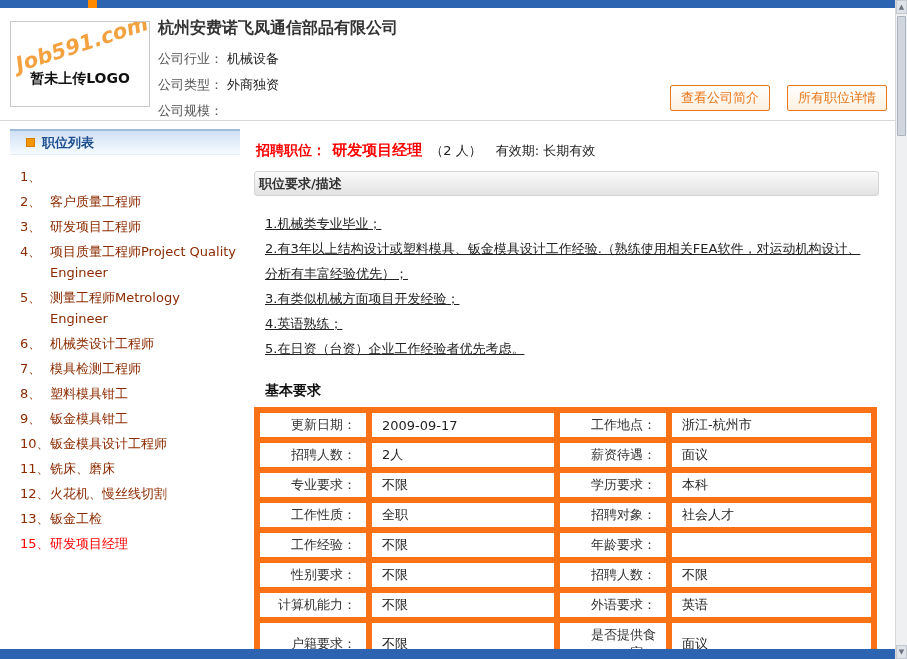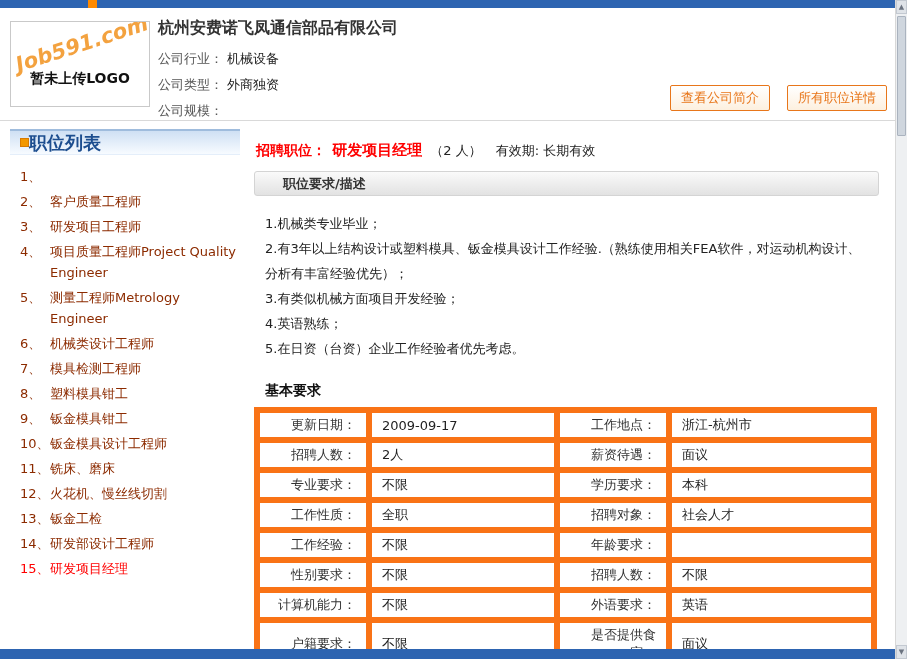--- a/index.html
+++ b/index.html
@@ -37,40 +37,40 @@
           font-size: 13px; padding: 3px 10px; margin-left: 12px; border-radius: 2px; cursor: pointer;
           font-family: inherit; }
 
   
   .content { display: flex; padding: 8px 8px 0 10px; }
 
   
   .sidebar { width: 230px; flex: none; }
   .sidebar-header { height: 26px; background: linear-gradient(#cfe0f4, #f7fbff);
                     border-top: 2px solid #9fbcdd; border-bottom: 1px solid #e4eefa;
-                    font-weight: bold; color: #1d4e8f; font-size: 18px;
-                    display: flex; align-items: center; padding-left: 10px; }
+                    font-weight: bold; color: #1d4e8f; font-size: 13px;
+                    display: flex; align-items: center; gap: 7px; padding-left: 16px; }
   .bullet { width: 9px; height: 9px; background: #f39800; border: 1px solid #d97b00; display: inline-block; }
   .job-list { list-style: none; margin-top: 9px; padding-left: 10px; }
   .job-list li { display: flex; font-size: 13px; color: #8c2b00; cursor: pointer; padding: 2px 0; }
   .job-list .num { width: 30px; flex: none; line-height: 21px; }
   .job-list .jl  { flex: 1; line-height: 21px; }
   .job-list li.active, .job-list li.active .num { color: #ff0000; }
 
   
   .main { flex: 1; min-width: 0; padding: 0 6px 0 12px; }
   .job-title-row { padding: 12px 0 9px 4px; font-size: 13px; white-space: nowrap; }
   .jt-label { color: #f00; font-weight: bold; font-size: 14px; }
   .jt-name  { color: #f00; font-weight: bold; font-size: 15px; margin: 0 4px 0 2px; }
   .jt-count { color: #222; margin-right: 10px; }
   .jt-valid { color: #222; }
   .section-bar { height: 25px; line-height: 23px; background: linear-gradient(#fafafa, #e2e2e2);
                  border: 1px solid #d4d4d4; border-radius: 3px; font-weight: bold; color: #333;
-                 font-size: 13px; padding-left: 28px; margin: 2px 2px 0 2px; }
-  .desc { padding: 15px 10px 8px 13px; font-size: 13px; color: #222; }
+                 font-size: 13px; padding-left: 4px; margin: 2px 2px 0 2px; }
+  .desc { padding: 15px 10px 8px 13px; font-size: 13px; color: #222; text-decoration: underline; }
   .desc p { line-height: 25px; }
   .basic-title { font-weight: bold; font-size: 14px; color: #111; margin: 13px 0 7px 13px; }
   .req-table { width: 99%; border-collapse: collapse; margin-left: 2px; }
   .req-table td { border: 6px solid #f97316; font-size: 13px; padding: 3px 10px; height: 26px; color: #222; }
   .req-table td.lab  { text-align: right; width: 112px; color: #333; }
   .req-table td.v1   { width: 188px; }
   .req-table td.lab2 { text-align: right; width: 112px; color: #333; }
   .actions { text-align: center; margin-top: 1px; }
   .abtn { border: 1px solid #e8761a; background: linear-gradient(#ffffff, #f7ecd8); color: #333;
           font-weight: bold; font-size: 13px; padding: 3px 14px; margin: 0 9px; border-radius: 2px;
@@ -176,24 +176,20 @@
             <span class="jl">铣床、磨床</span>
           </li>
         <li>
             <span class="num">12、</span>
             <span class="jl">火花机、慢丝线切割</span>
           </li>
         <li>
             <span class="num">13、</span>
             <span class="jl">钣金工检</span>
           </li>
-        <li>
-            <span class="num">14、</span>
-            <span class="jl">研发部设计工程师</span>
-          </li>
         <li class="active">
             <span class="num">15、</span>
             <span class="jl">研发项目经理</span>
           </li>
       </ul>
     </div>
 
     <div class="main">
       <div class="job-title-row">
         <span class="jt-label">招聘职位：</span>

